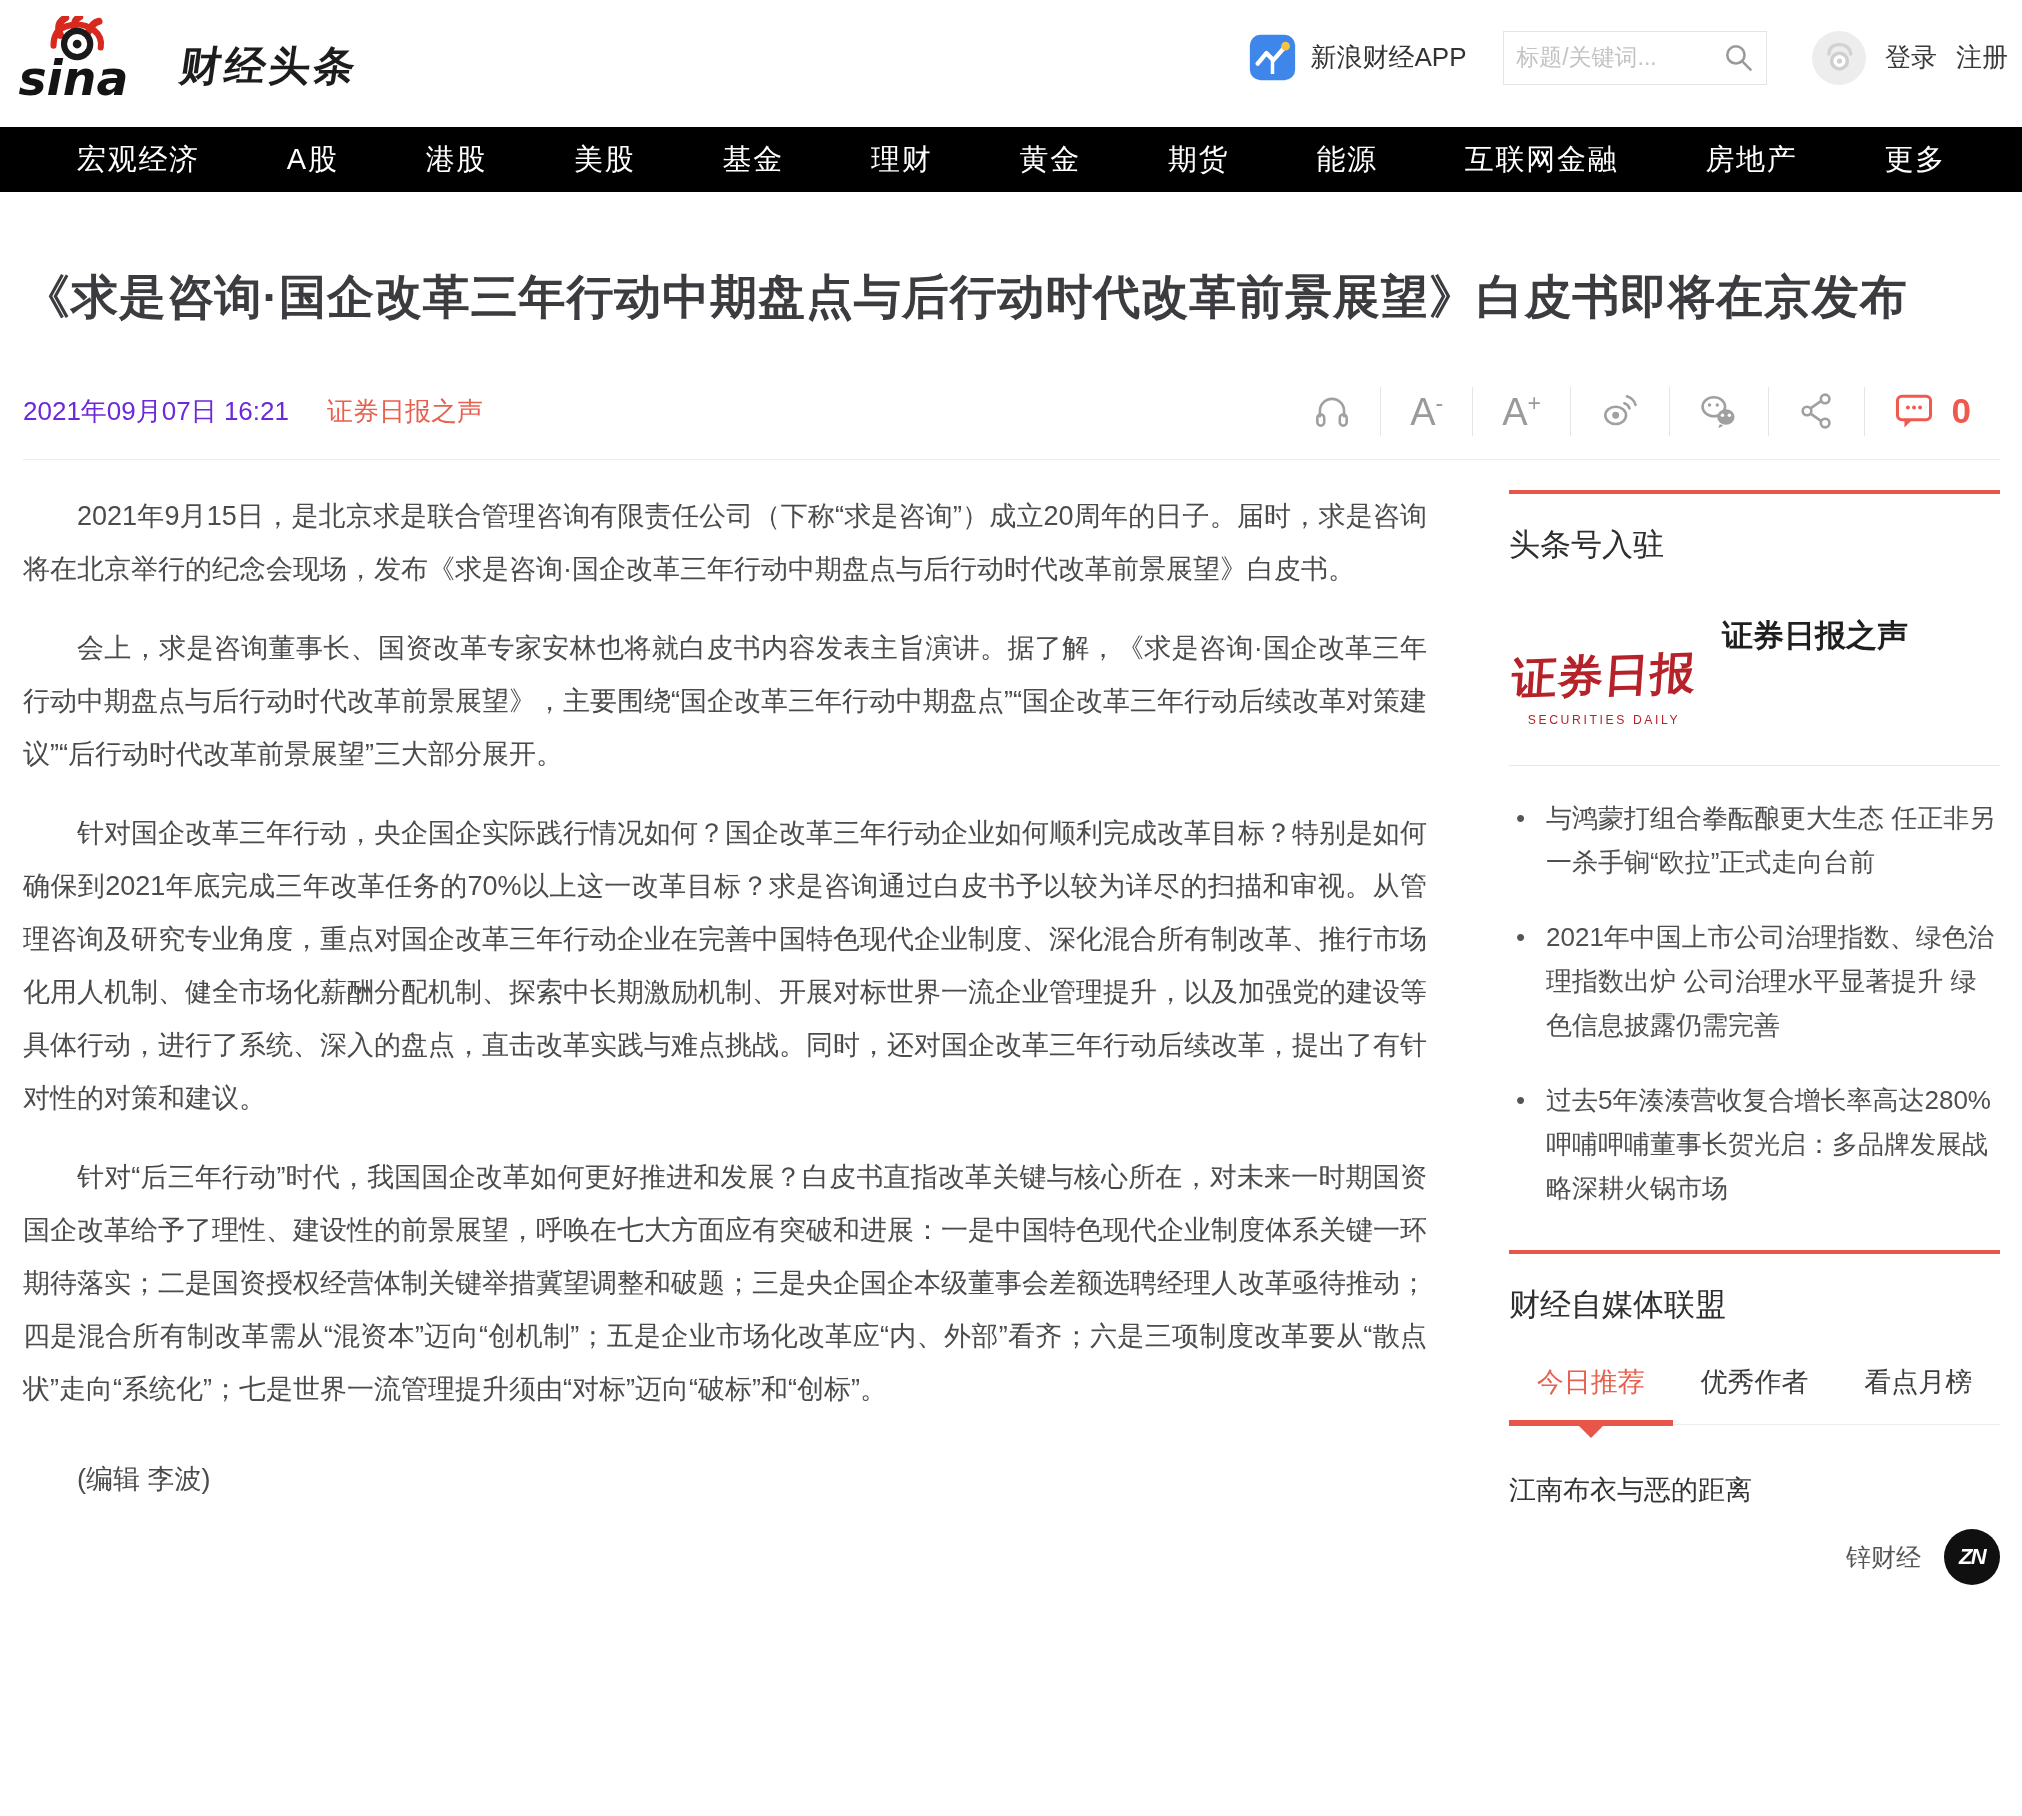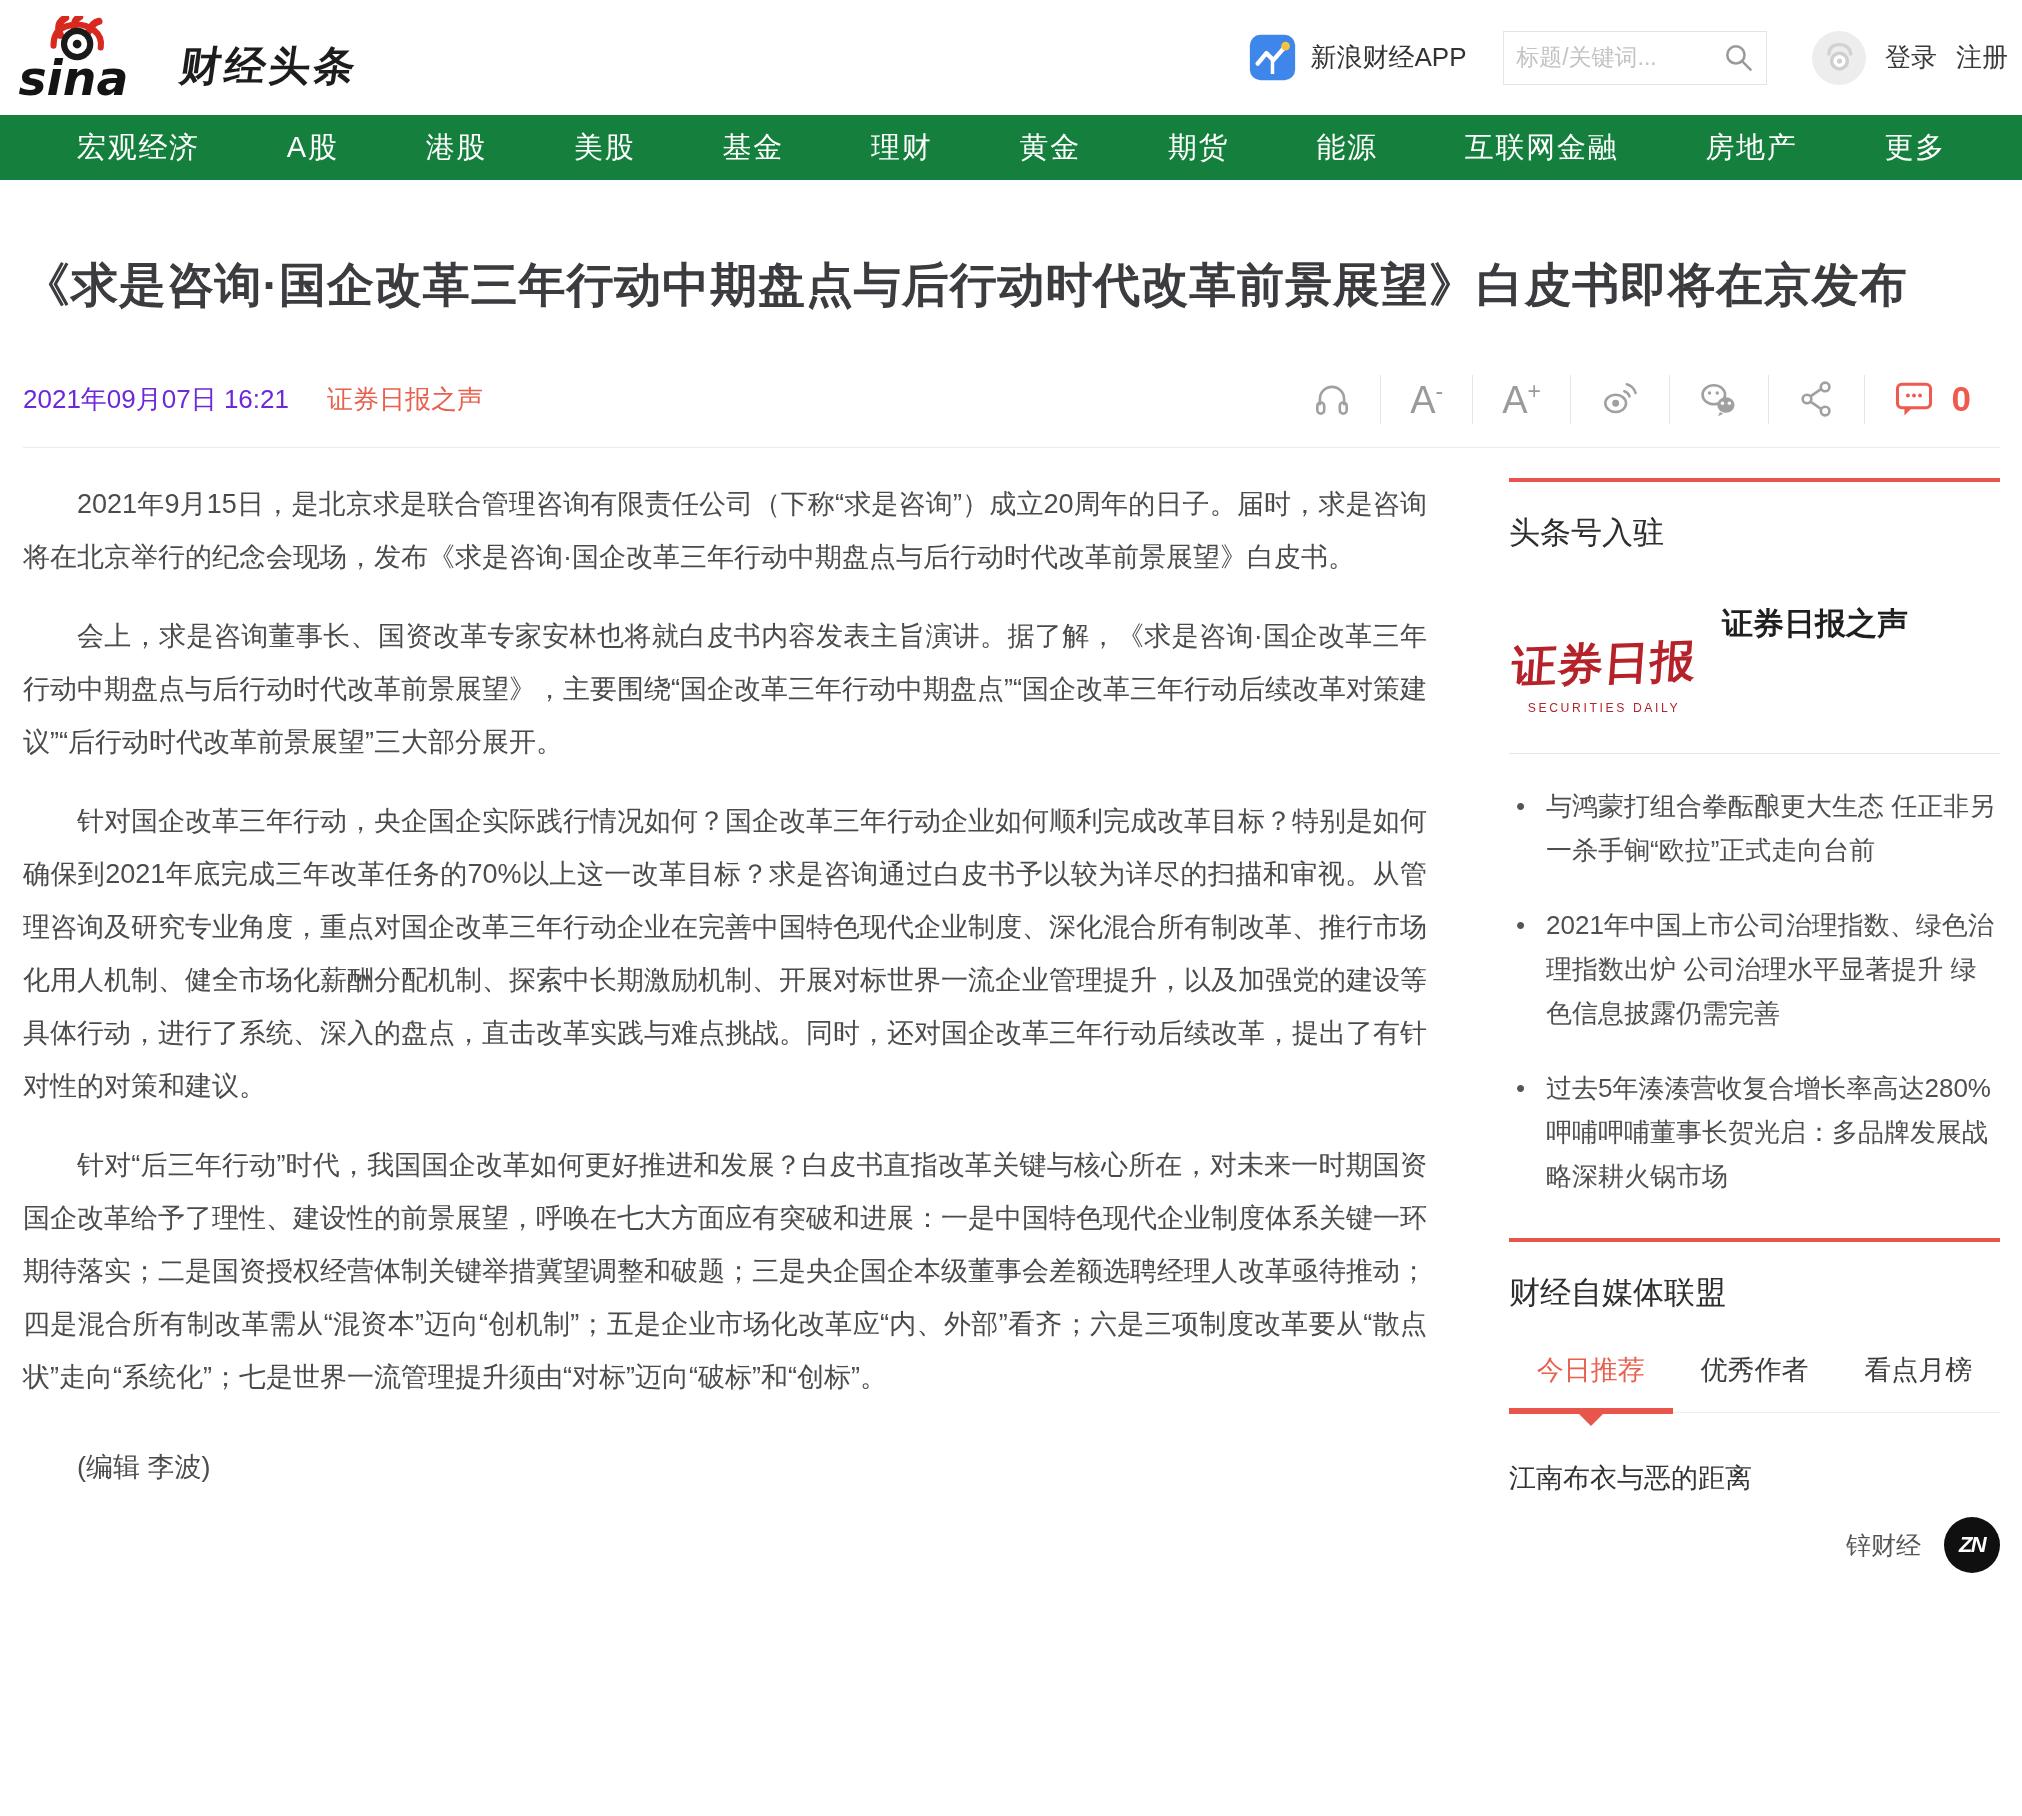--- a/index.html
+++ b/index.html
@@ -12,21 +12,21 @@
   .logo-cn { font-size: 41px; color: #1d1d1d; font-weight: 700; transform: skewX(-8deg); letter-spacing: 3.5px; padding-bottom: 5.2px; }
   .topbar-right { margin-left:auto; display:flex; align-items:center; gap: 19px; }
   .app-dl { display:flex; align-items:center; gap:14px; font-size:26px; color:#333; cursor:pointer; }
   .searchbox { width: 264px; height: 54px; border: 1.7px solid #e4e4e4; display:flex; align-items:center; padding: 0 12.2px; margin-left: 17.5px; }
   .searchbox input { flex:1; border:0; outline:0; font-size:23px; color:#333; min-width:0; background:transparent; }
   .searchbox input::placeholder { color:#c3c3c3; }
   .avatar { width:54px; height:54px; border-radius:50%; background:#ededed; display:flex; align-items:center; justify-content:center; margin-left: 26px; cursor:pointer; }
   .auth { font-size:26px; color:#3a3a3a; text-decoration:none; cursor:pointer; }
 
   
-  nav { height: 65px; background:#15803d; display:flex; align-items:center; justify-content:space-between; padding: 0 77px; }
+  nav { height: 65px; background:#000000; display:flex; align-items:center; justify-content:space-between; padding: 0 77px; margin-top: 12px; }
   .nav-item { color:#fff; font-size:29px; text-decoration:none; letter-spacing:1.7px; cursor:pointer; }
 
   
   h1.article-title { margin: 72px 23px 12px; font-size: 47px; line-height: 1.42; color:#3c3b3f; font-weight:700; letter-spacing:0.9px; }
   .meta-row { margin: 56px 23px 0; padding-bottom: 23px; border-bottom: 1.7px solid #ebebeb; display:flex; align-items:center; }
   .pub-date { font-size:26px; color:#6d28d9; }
   .source-link { font-size:26px; color:#e8604e; margin-left: 38px; text-decoration:none; cursor:pointer; }
   .toolbar { margin-left:auto; display:flex; align-items:center; }
   .tcell { display:flex; align-items:center; padding: 0 29px; border-left: 1.7px solid #e5e5e5; height:49px; cursor:pointer; }
   .tcell:first-child { border-left:0; }

